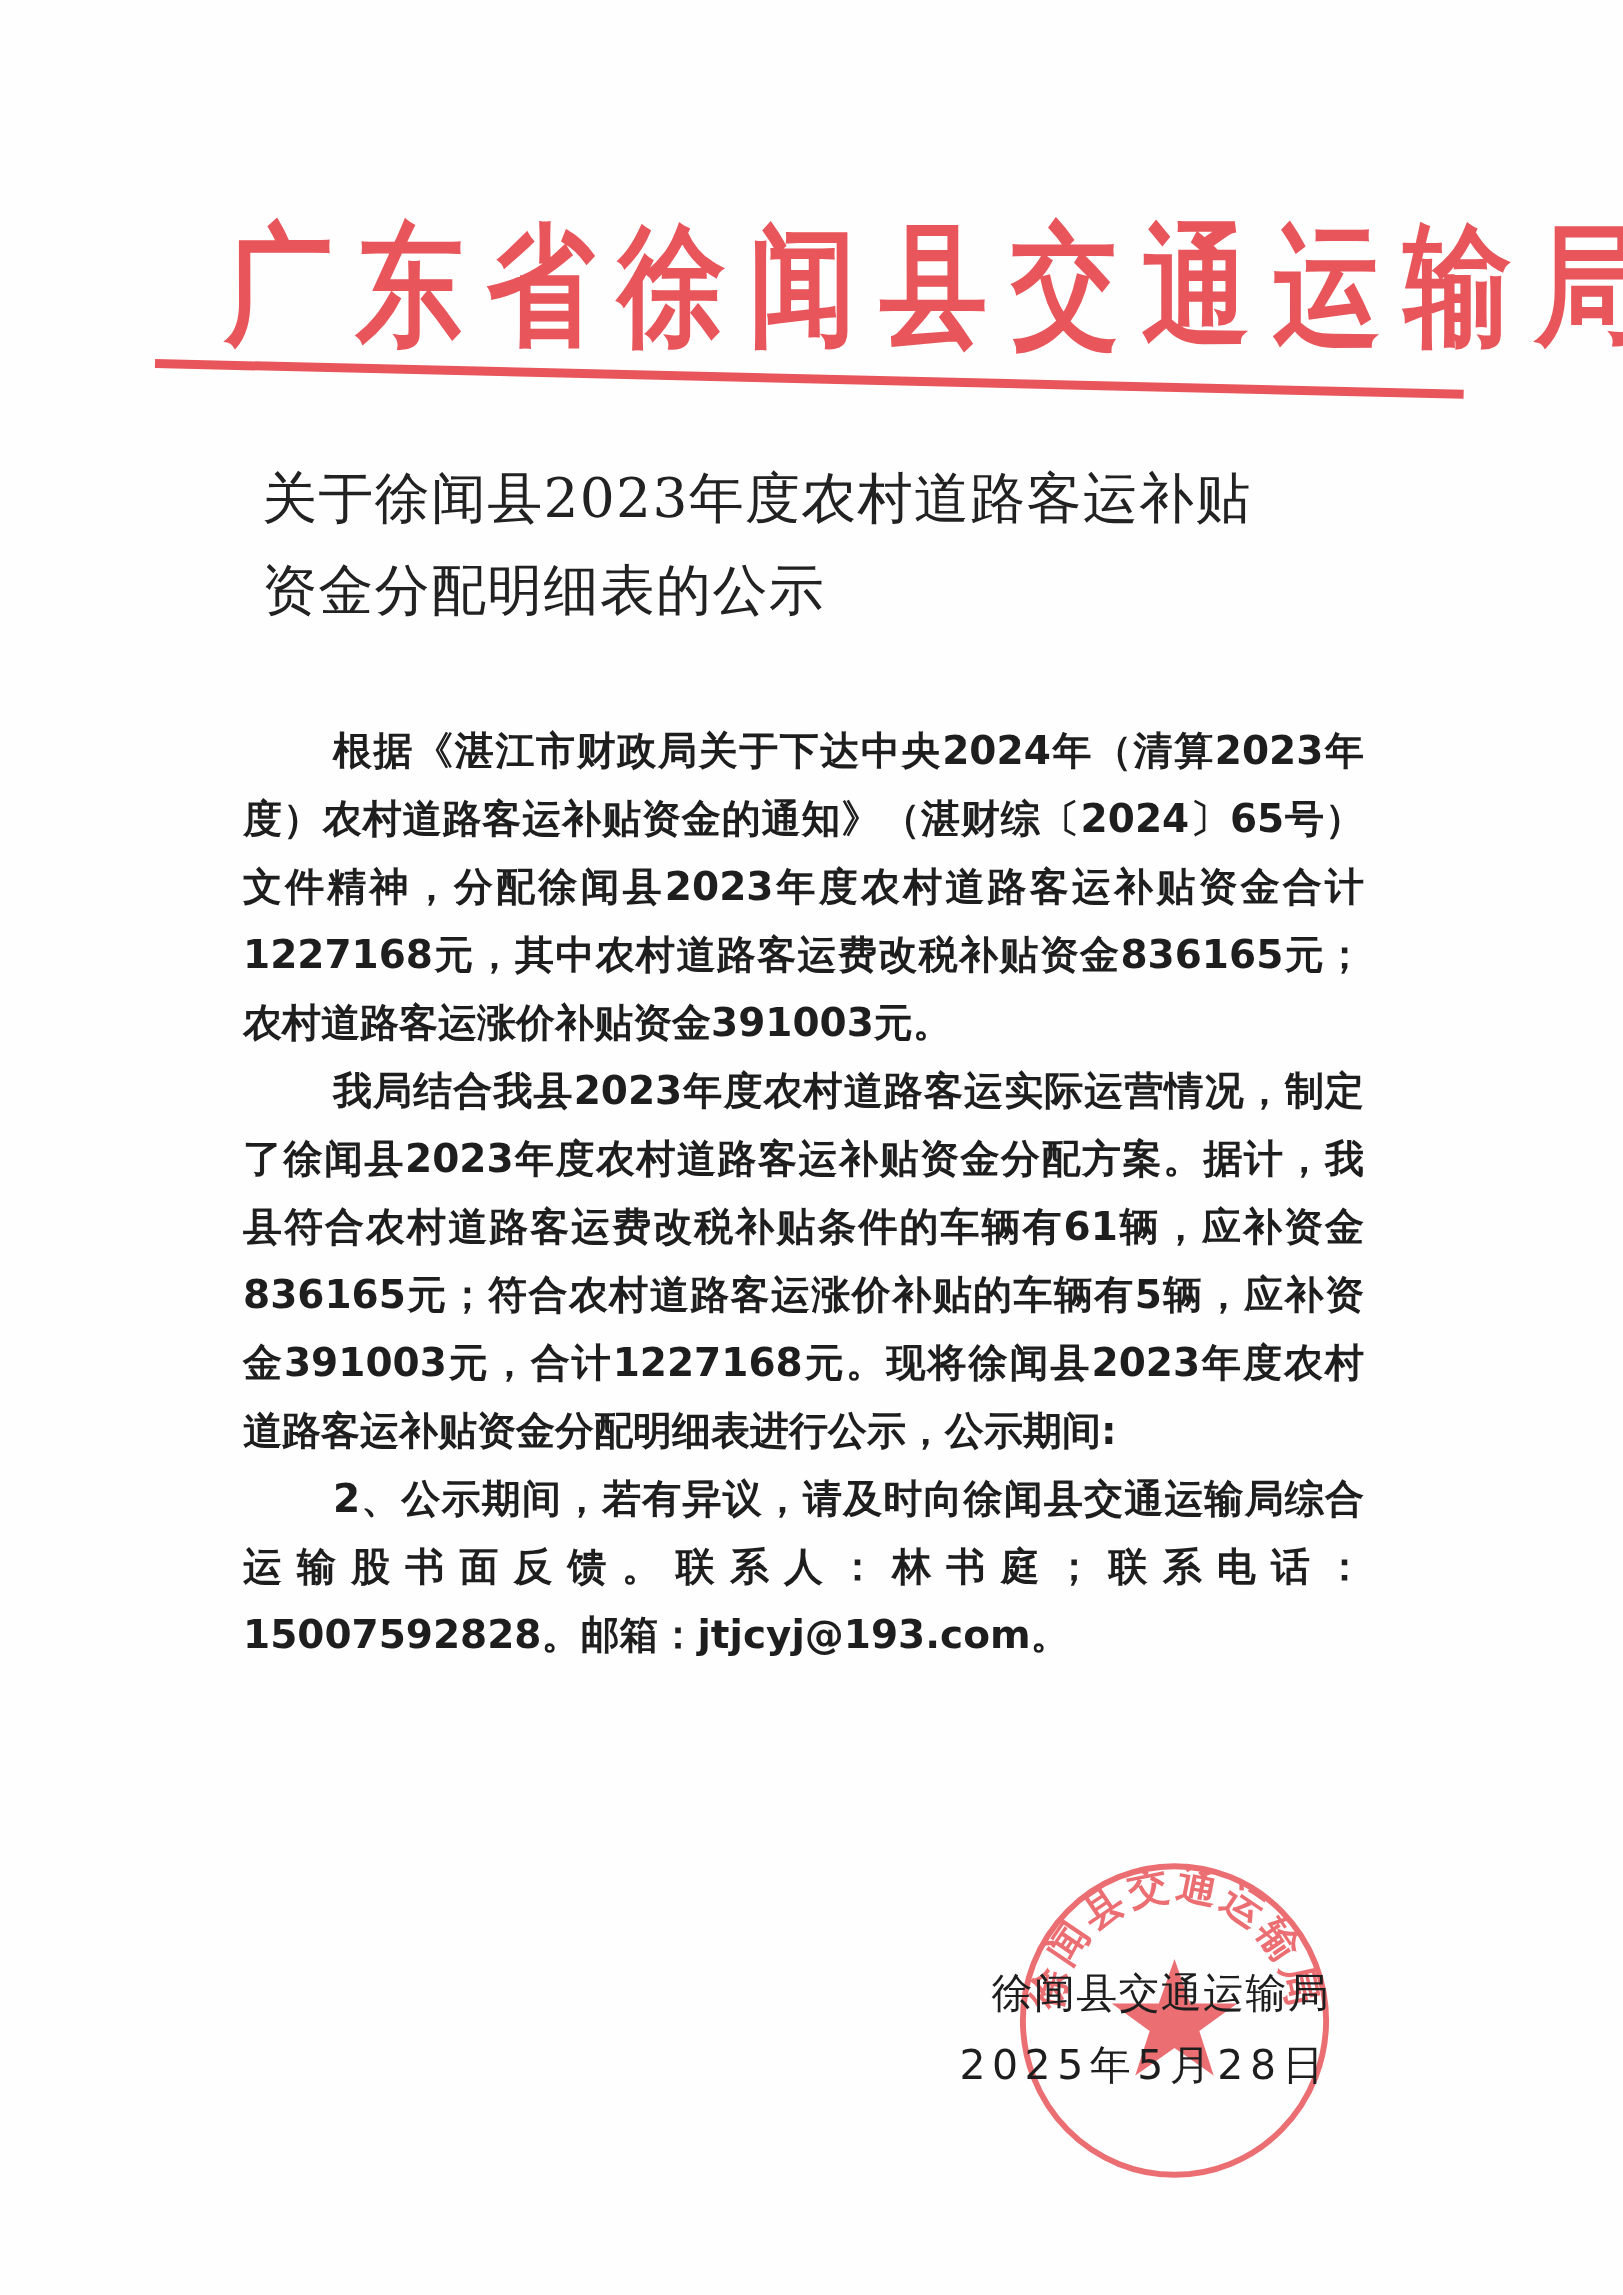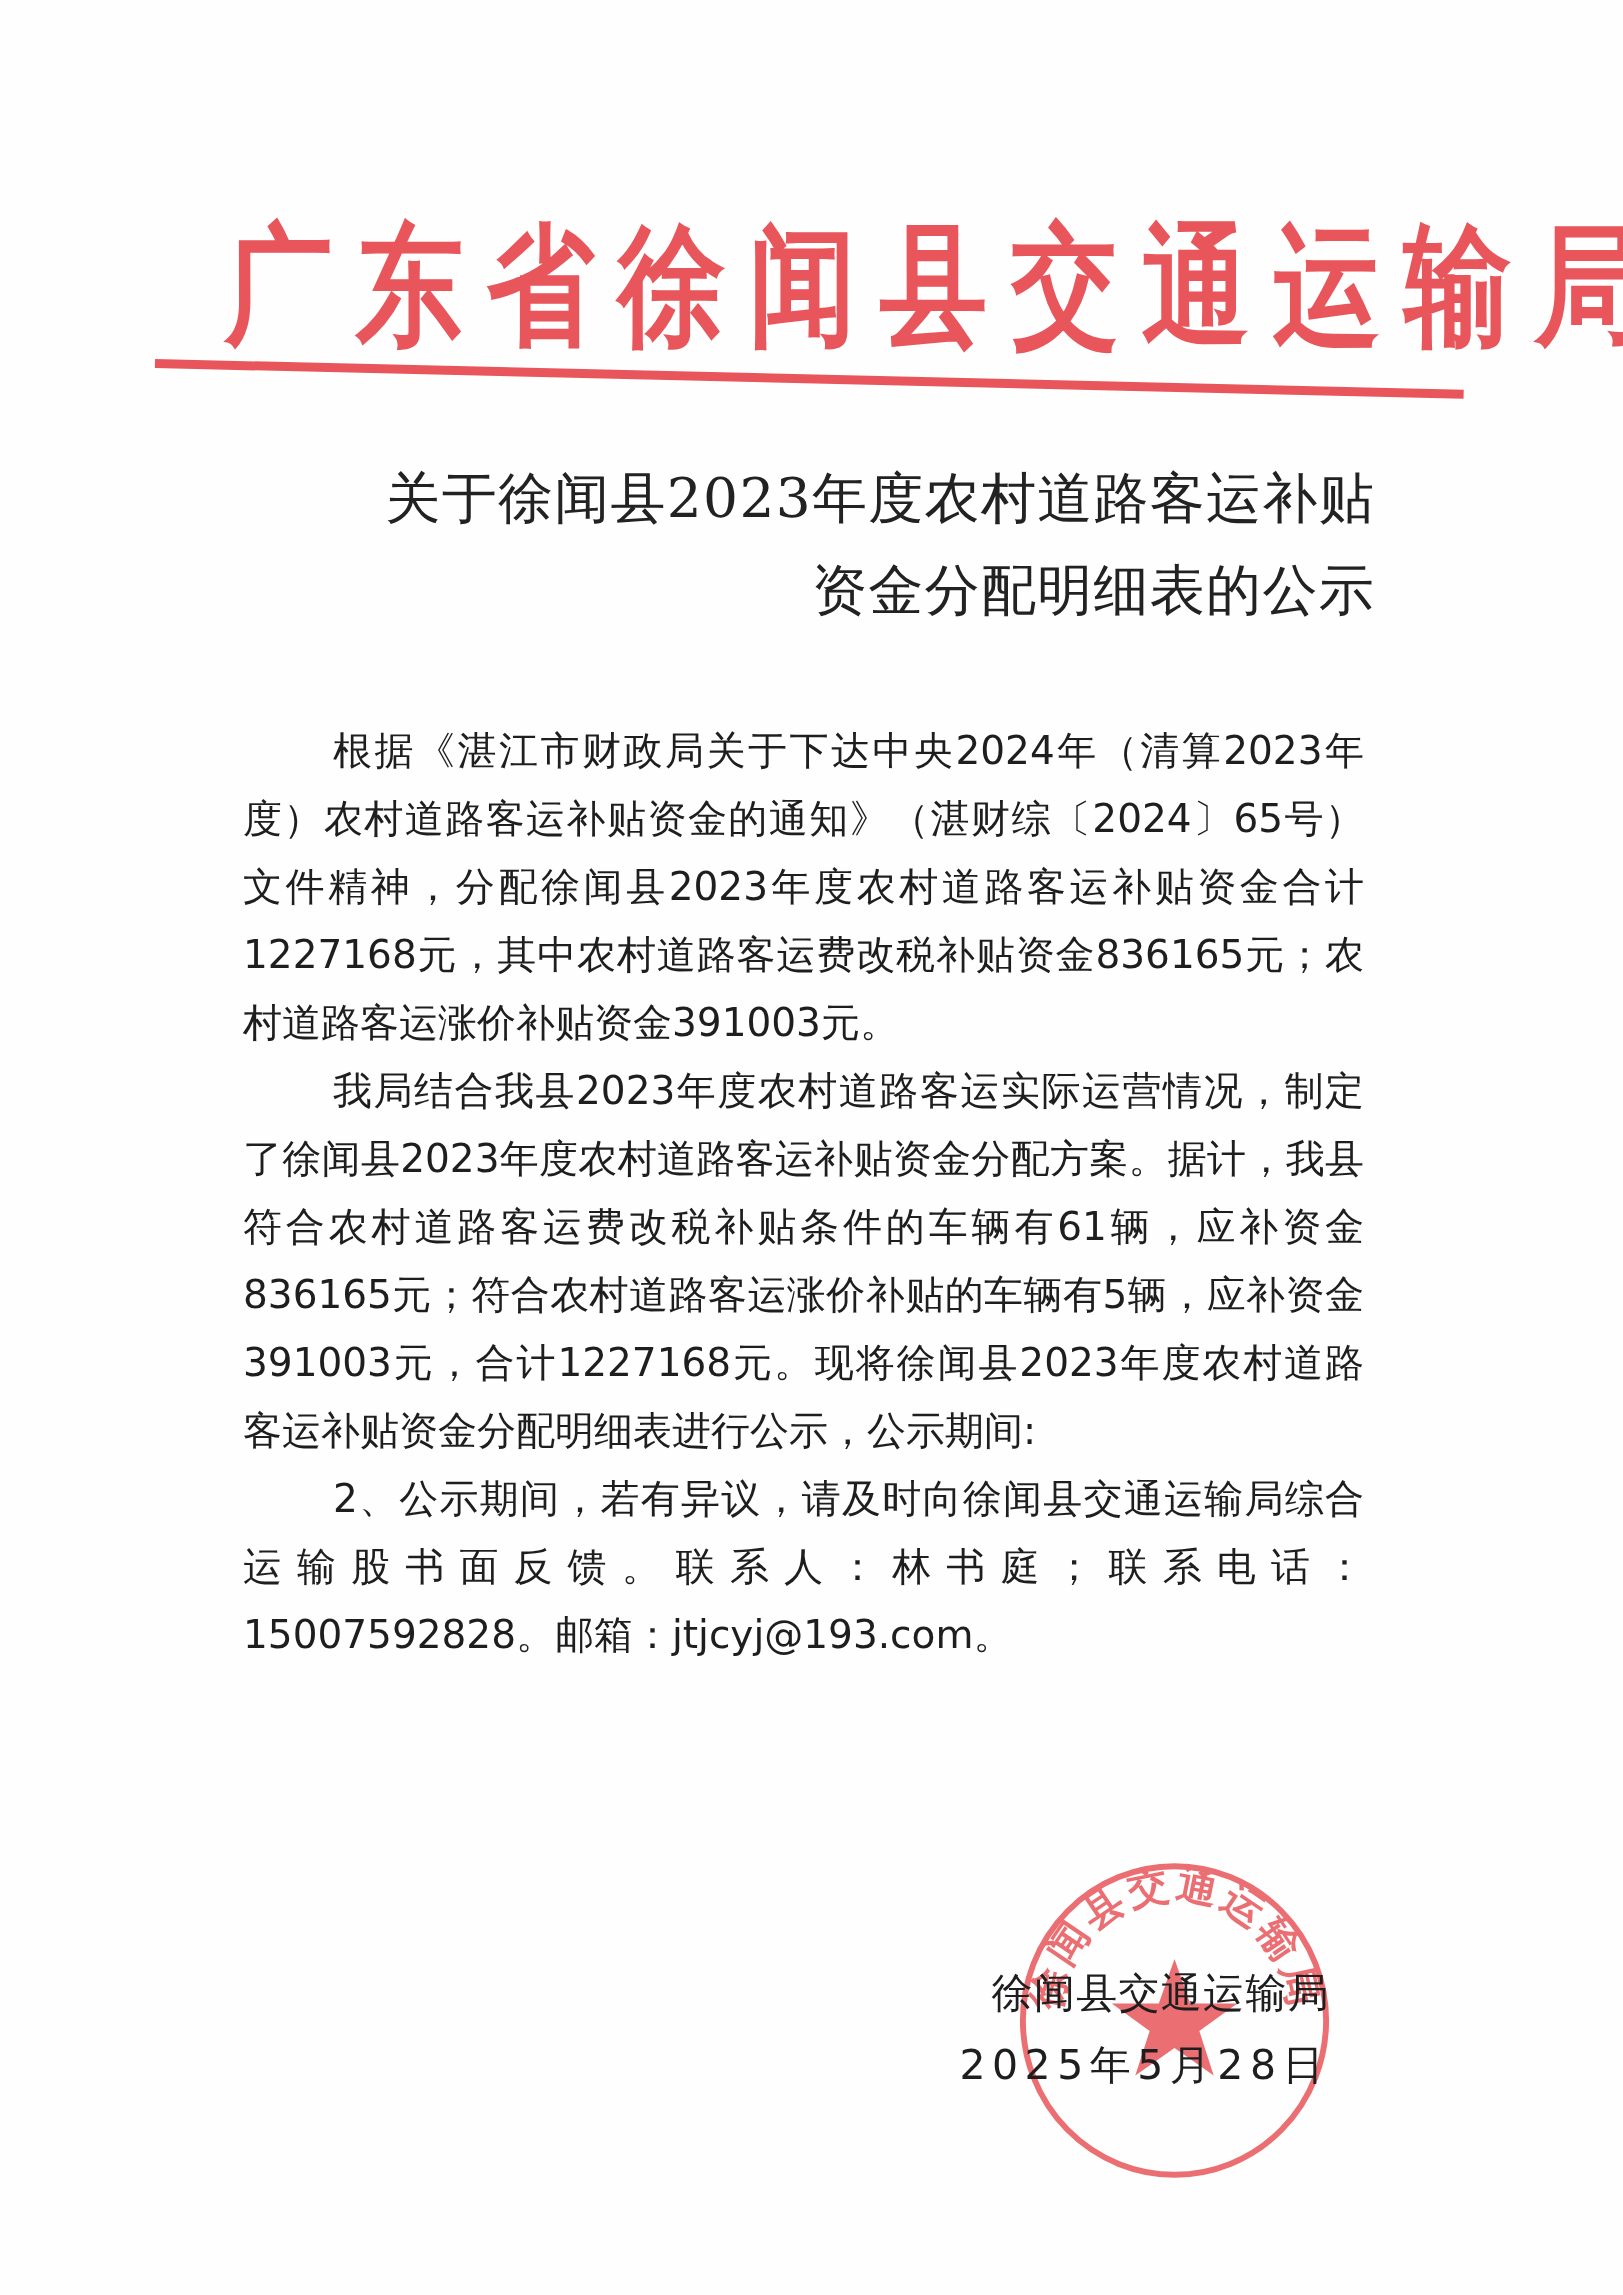--- a/index.html
+++ b/index.html
@@ -17,34 +17,34 @@
   .masthead span { display: inline-block; transform: scaleX(0.82); transform-origin: center; }
   .red-rule {
     position: absolute; left: 155px; top: 359px; width: 1309px; height: 8.5px;
     background: #e8555a;
     transform-origin: left center; transform: rotate(1.35deg);
   }
 
   
   .doc-title {
     position: absolute; left: 262px; top: 452px; width: 1113px;
-    text-align: right;
+    text-align: left;
     font-family: "DejaVu Serif", "Liberation Serif", serif;
     color: #222222; font-size: 55px; line-height: 92px; letter-spacing: 1.3px;
   }
   .doc-title .line { display: block; white-space: nowrap; }
 
   
   .body {
     position: absolute; left: 243px; top: 717px; width: 1121px;
     font-family: "DejaVu Sans", "Liberation Sans", sans-serif;
     color: #1e1e1e; font-size: 39px; line-height: 68px;
     text-align: justify; text-justify: inter-character;
   }
-  .para { margin: 0; text-indent: 90px; }
+  .para { margin: 0; text-indent: 90px; font-weight: bold; }
 
   
   .signature {
     position: absolute; right: 293px; top: 1957px; text-align: right;
     font-family: "DejaVu Sans", "Liberation Sans", sans-serif;
     color: #1e1e1e; font-size: 41px; line-height: 72px; z-index: 3;
   }
   .signature .org { letter-spacing: 1.3px; }
   .signature .date { letter-spacing: 6.5px; }
 

